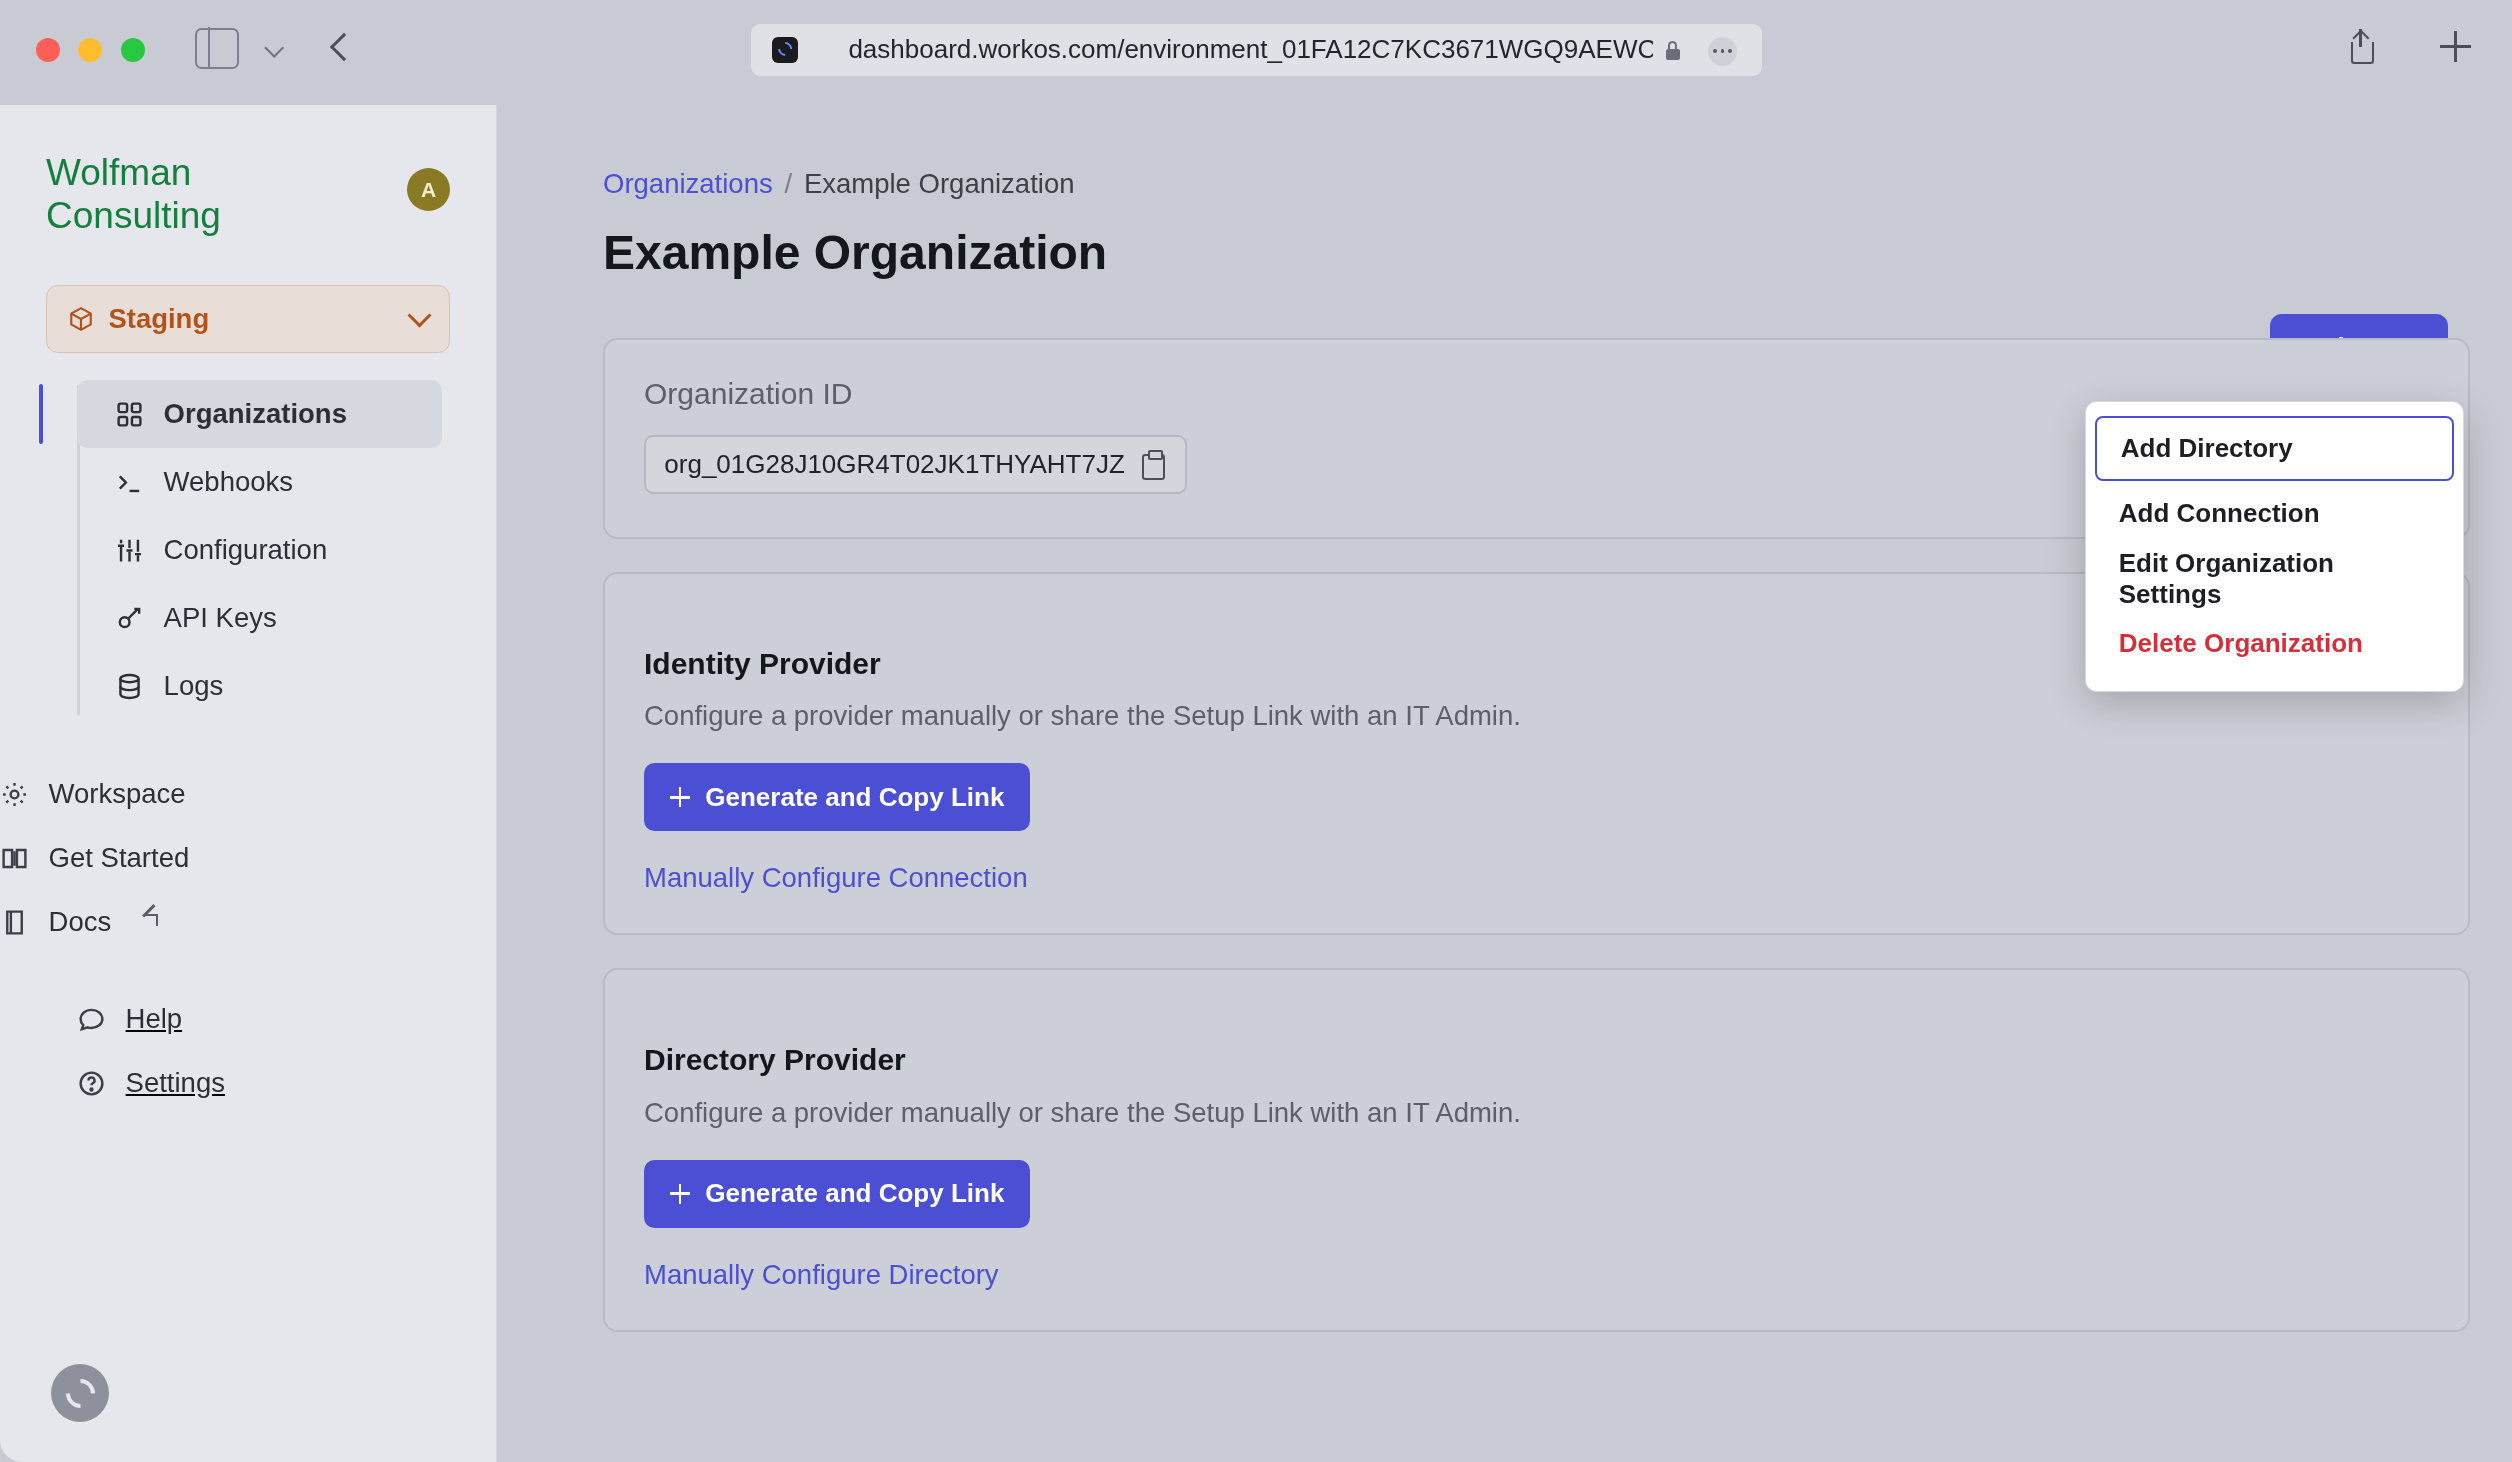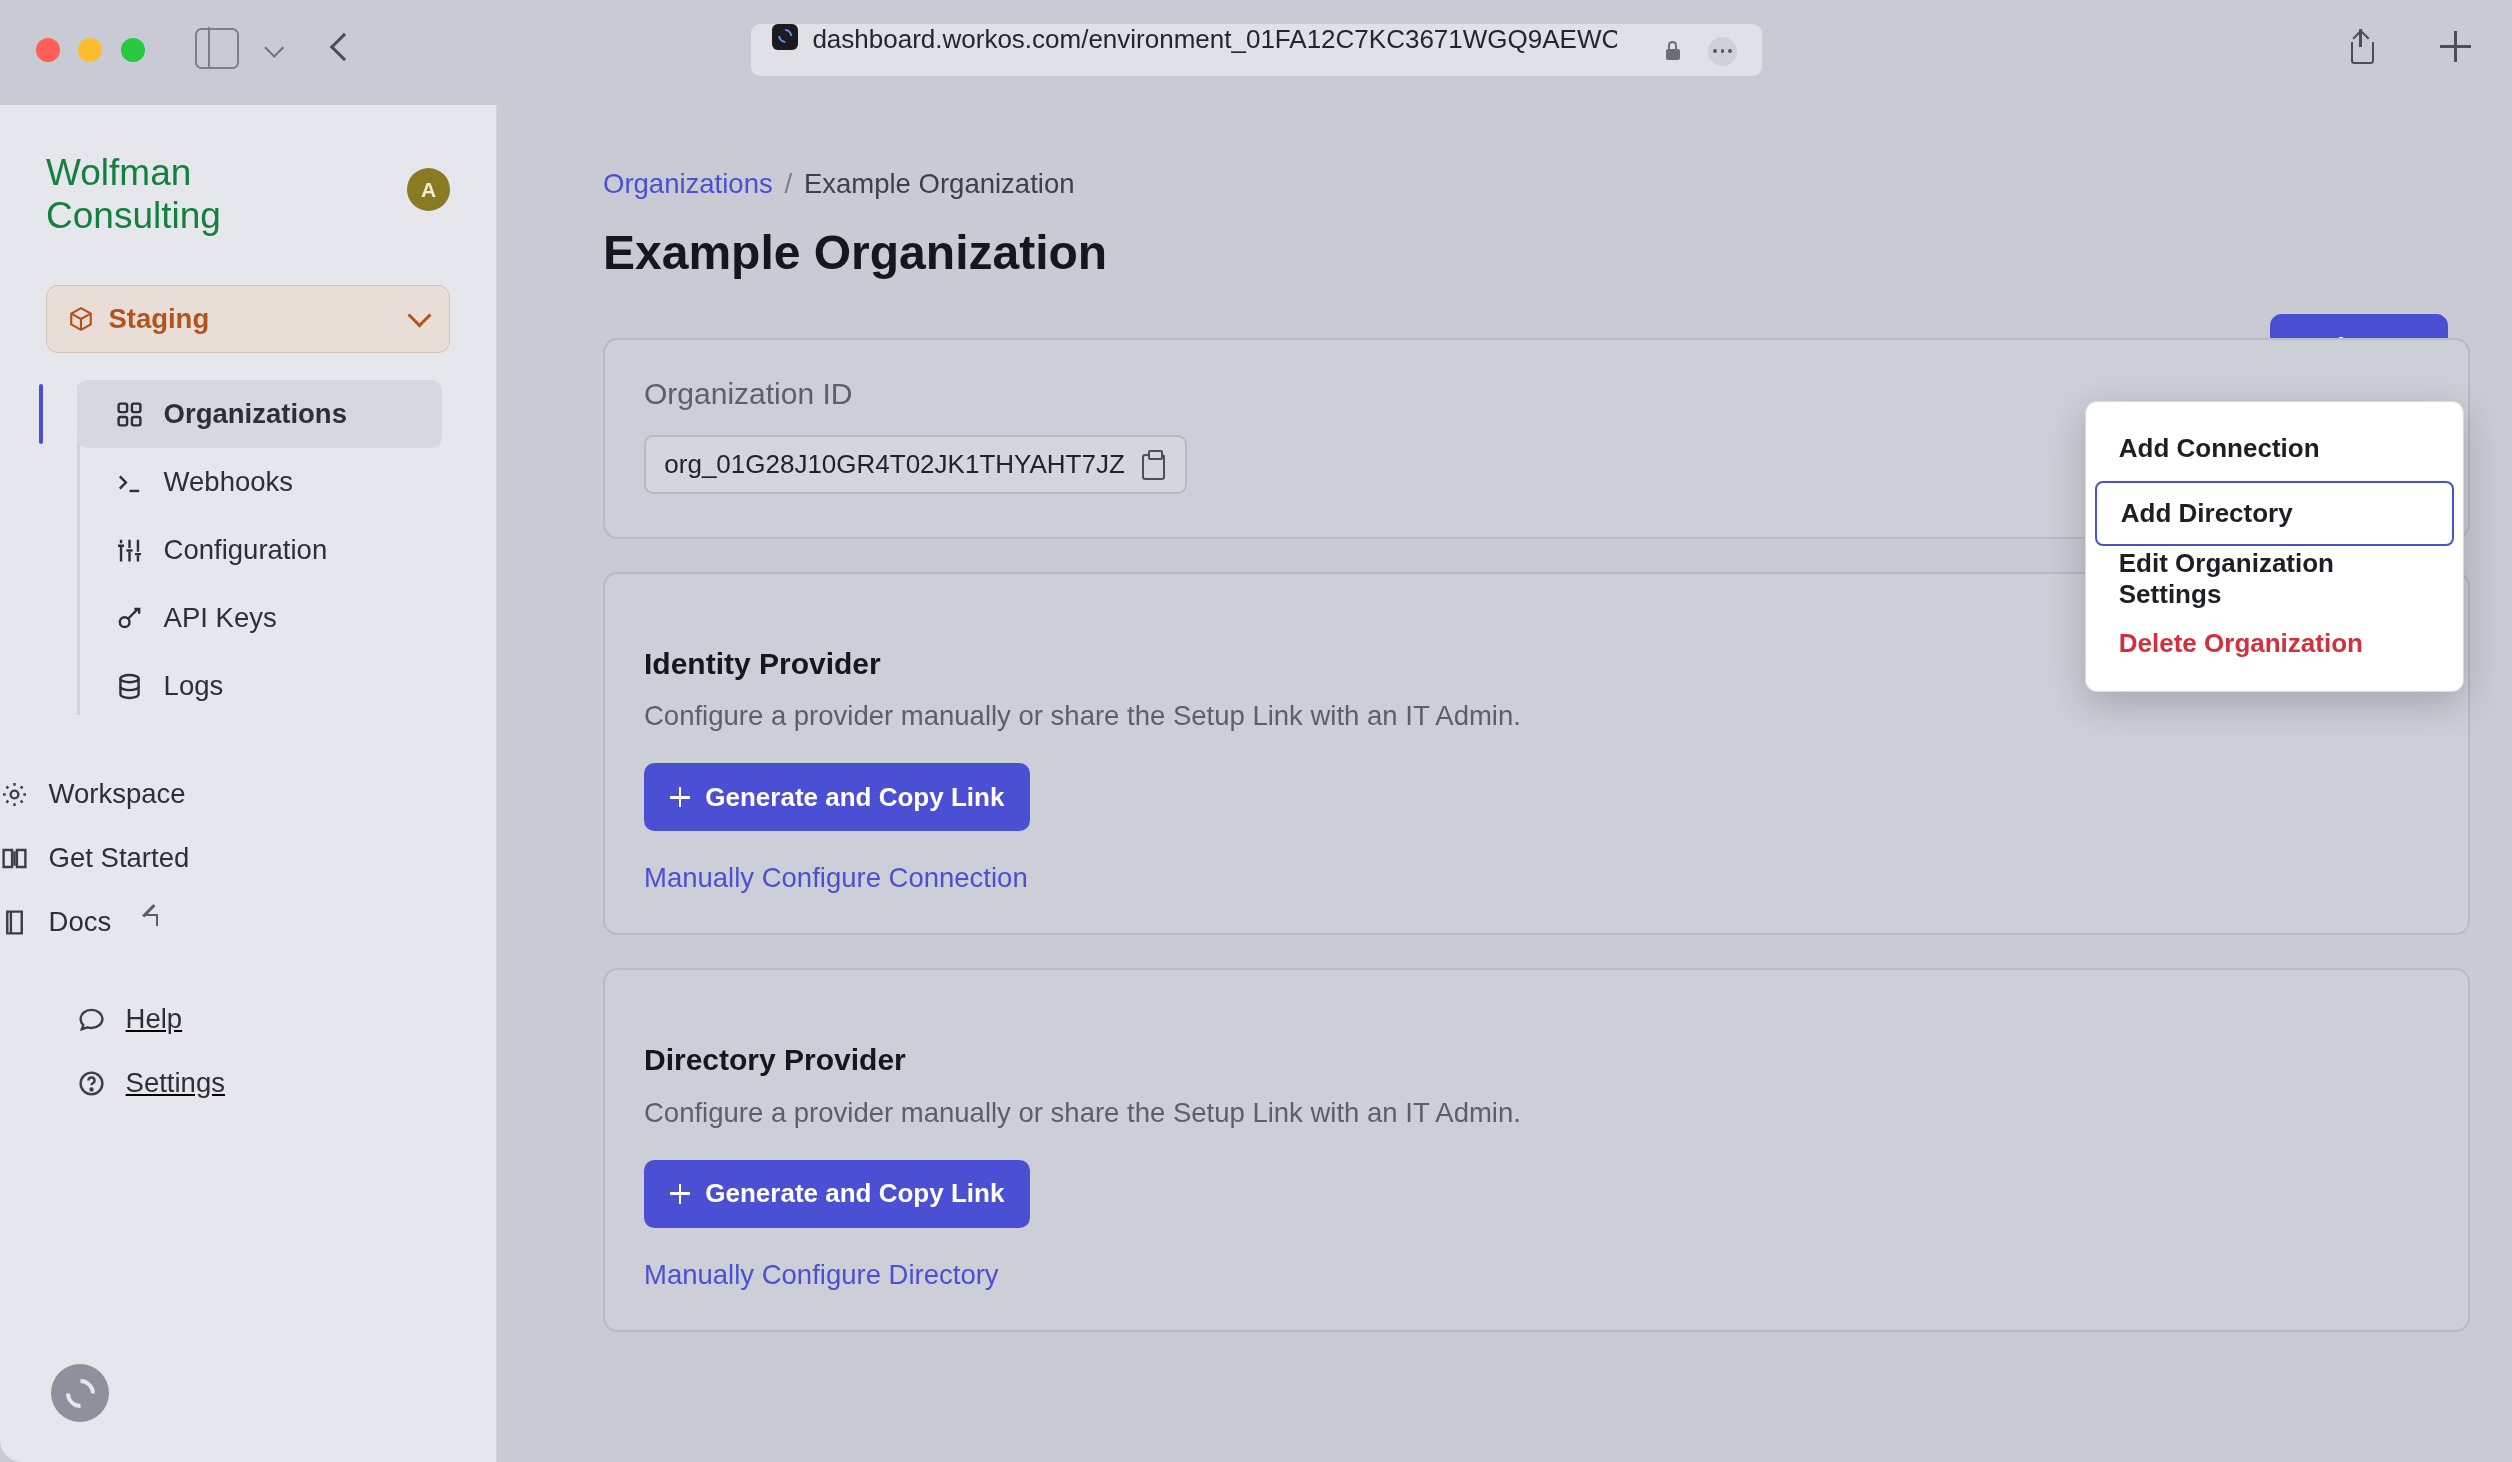--- a/index.html
+++ b/index.html
@@ -60,21 +60,21 @@
     width: 17px; height: 17px;
     border-left: 3.3px solid #4b4e58;
     border-bottom: 3.3px solid #4b4e58;
     transform: rotate(45deg);
   }
   .urlbar {
     position: absolute; left: 751px; top: 23.6px;
     width: 1011px; height: 52px;
     background: #e0e1e7;
     border-radius: 9.2px;
-    display: flex; 
+    display: flex; align-items: center; gap: 36px;
   }
   .workos-favicon {
     width: 26px; height: 26px; margin-left: 21px;
     background: #1b1b1f; border-radius: 5.9px;
     display: flex; align-items: center; justify-content: center;
     color: #fff; font-size: 17px; font-weight: bold;
   }
   .workos-favicon span {
     display: block; width: 14.4px; height: 14.4px;
     border: 2.6px solid #6a8bff; border-radius: 50%;
@@ -577,22 +577,22 @@
       </div>
 
       <div class="page-title">Example Organization</div>
 
       <div class="actions-btn">
         <span>Actions</span>
         <span class="chev"></span>
       </div>
 
       <div class="menu">
+        <div class="menu-item highlight">Add Directory</div>
         <div class="menu-item">Add Connection</div>
-        <div class="menu-item highlight">Add Directory</div>
         <div class="menu-item">Edit Organization Settings</div>
         <div class="menu-item danger">Delete Organization</div>
       </div>
 
       <div class="card first">
         <div class="field-label">Organization ID</div>
         <div class="id-pill">
           <span>org_01G28J10GR4T02JK1THYAHT7JZ</span>
           <span class="copy-icon"></span>
         </div>

